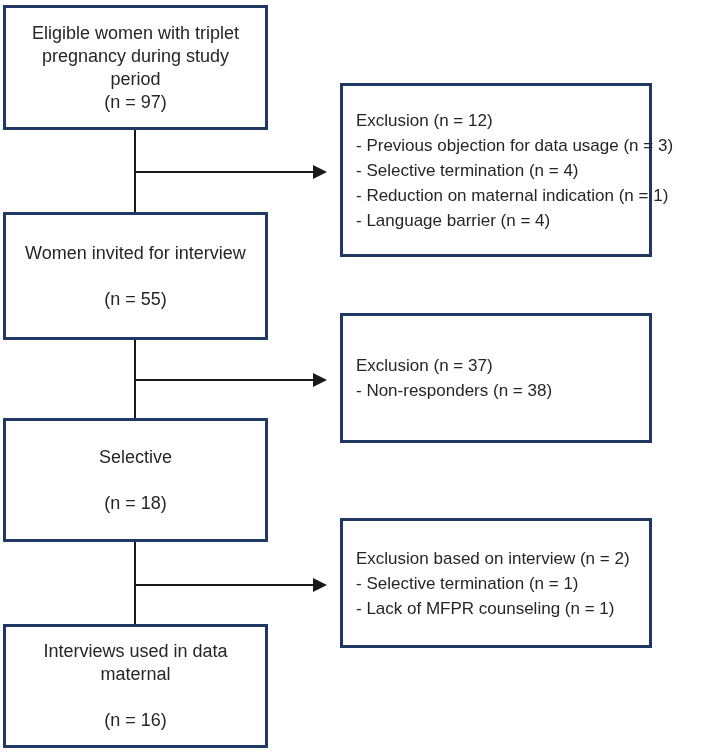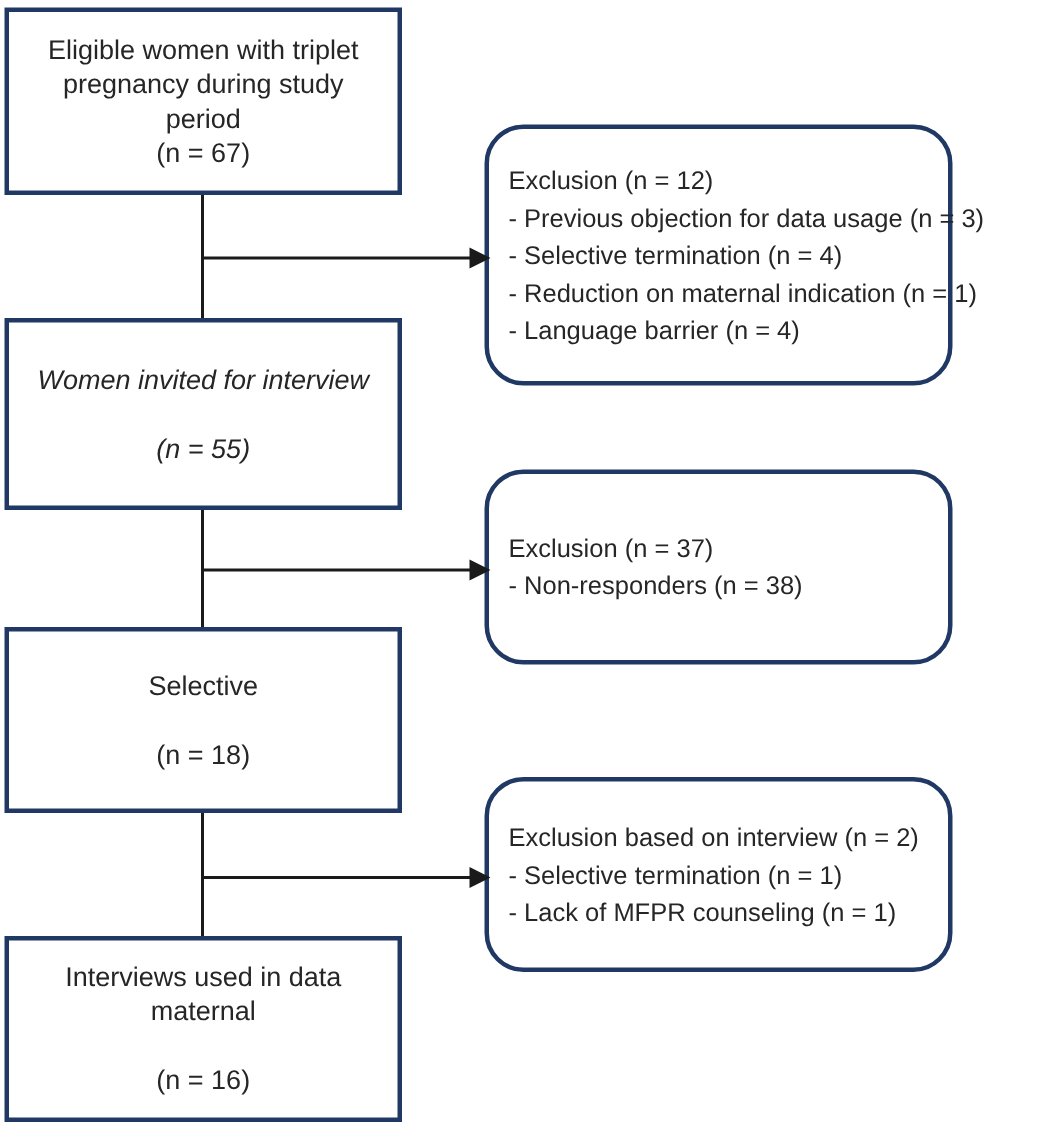--- a/index.html
+++ b/index.html
@@ -37,35 +37,34 @@
     align-items: center;
     text-align: center;
     font-size: 18px;
   }
   .box.main .line {
     line-height: 23px;
     min-height: 23px;
     white-space: nowrap;
   }
   .box.excl {
-    left: 323px;
+    left: 340px;
     width: 312px;
     align-items: flex-start;
     text-align: left;
     font-size: 17px;
     padding: 0 13px;
-    border-radius: 26px;
   }
   .box.excl .line {
     line-height: 25px;
     min-height: 25px;
     white-space: nowrap;
   }
   #box-eligible   { top: 5px;   height: 125px; text-align: right; }
-  #box-invited    { top: 212px; height: 128px; font-style: italic; }
+  #box-invited    { top: 212px; height: 128px; }
   #box-interviews { top: 418px; height: 124px; }
   #box-analysis   { top: 624px; height: 124px; }
   #excl-1 { top: 83px;  height: 174px; }
   #excl-2 { top: 313px; height: 130px; }
   #excl-3 { top: 518px; height: 130px; }
 
   .vline {
     position: absolute;
     left: 134px;
     width: 2px;
@@ -101,21 +100,21 @@
 </style>
 </head>
 <body>
 
 <div class="canvas">
 
   <div class="box main" id="box-eligible">
       <div class="line">Eligible women with triplet</div>
       <div class="line">pregnancy during study</div>
       <div class="line">period</div>
-      <div class="line">(n = 67)</div>
+      <div class="line">(n = 97)</div>
     </div>
 
   <div class="box main" id="box-invited">
       <div class="line">Women invited for interview</div>
       <div class="line"></div>
       <div class="line">(n = 55)</div>
     </div>
 
   <div class="box main" id="box-interviews">
       <div class="line">Selective</div>

